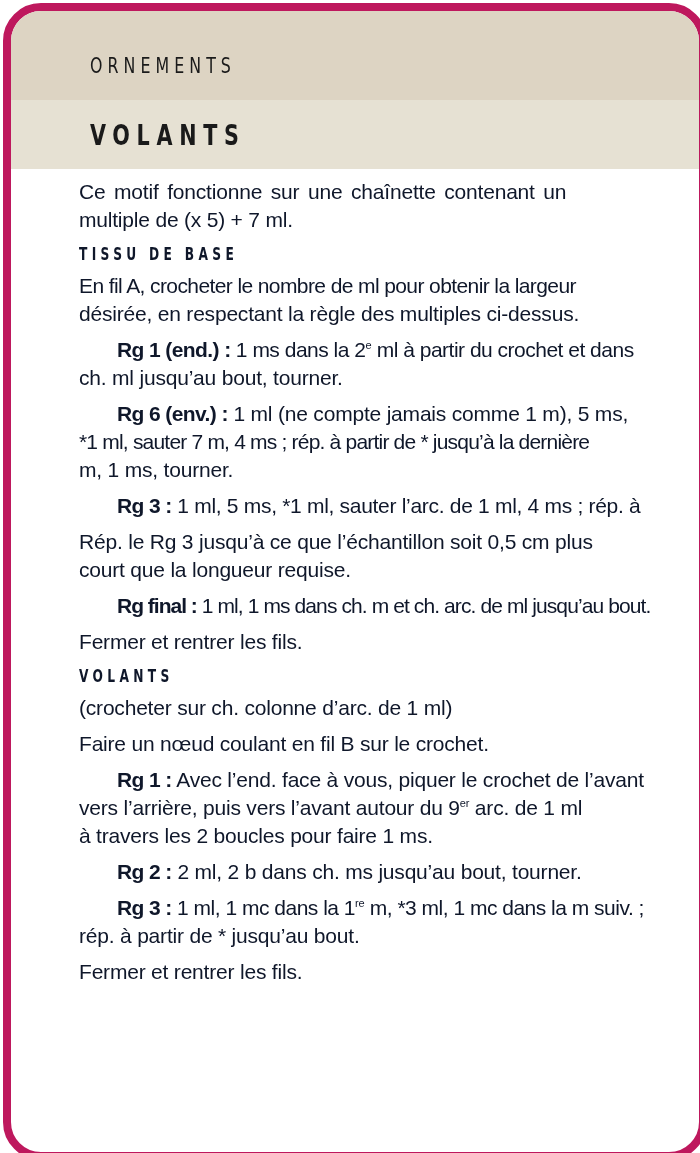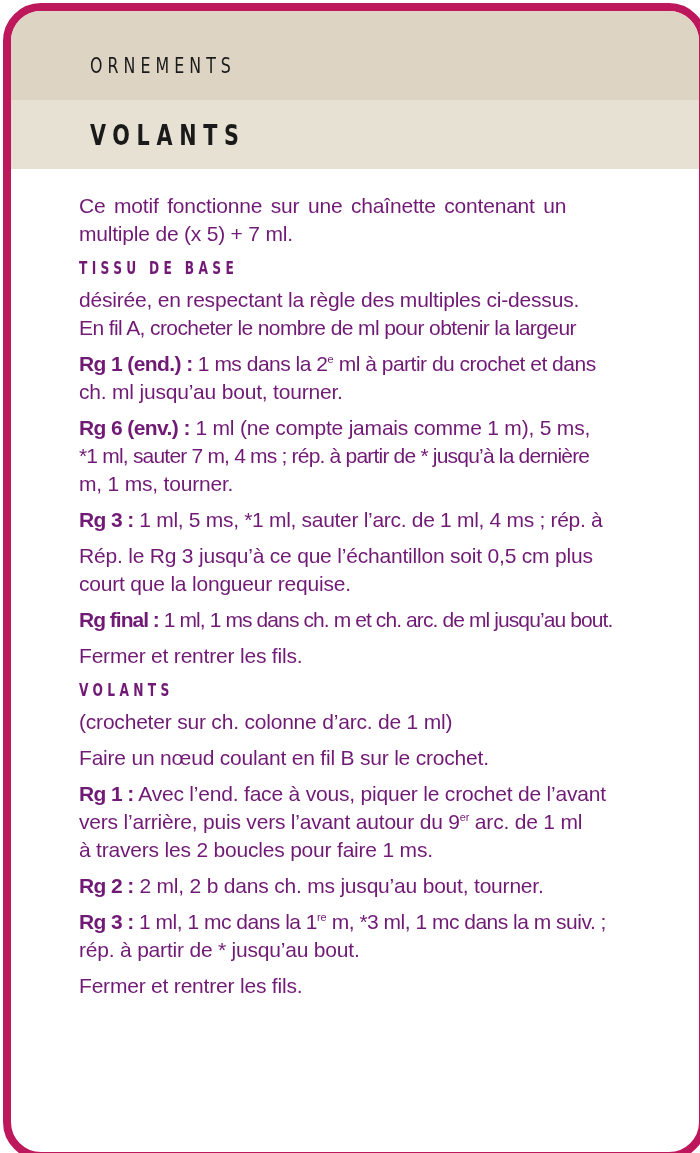--- a/index.html
+++ b/index.html
@@ -56,24 +56,24 @@
       font-size: 28px;
       letter-spacing: 9px;
       color: #1a1a1a;
       transform: scaleX(0.74);
       transform-origin: left center;
       line-height: 32px;
     }
     .content {
       position: absolute;
       left: 79px;
-      top: 192px;
+      top: 178px;
       width: 560px;
       font-family: "Liberation Sans Narrow", "Liberation Sans", sans-serif;
-      color: #701a75;
+      color: #0f172a;
       font-size: 21px;
       line-height: 28px;
     }
     .para {
       margin: 0 0 8px 0;
       letter-spacing: -0.2px;
     }
     .section-heading {
       font-family: "DejaVu Sans", sans-serif;
       font-weight: 700;
@@ -81,20 +81,21 @@
       letter-spacing: 6px;
       line-height: 24px;
       transform: scaleX(0.72);
       transform-origin: left center;
       margin: 6px 0 6px 0;
       white-space: nowrap;
     }
     .row-label {
       font-weight: 700;
       letter-spacing: -0.6px;
+      margin-left: 38px;
     }
     sup {
       font-size: 11px;
       line-height: 0;
       vertical-align: 8px;
     }
     .line { display: block; white-space: nowrap; }
   </style>
 </head>
 <body>
@@ -111,22 +112,22 @@
 <div class="content">
 
   <p class="para">
     <span class="line" style="word-spacing:3px">Ce motif fonctionne sur une chaînette contenant un</span>
     <span class="line">multiple de (x 5) + 7 ml.</span>
   </p>
 
   <div class="section-heading">TISSU DE BASE</div>
 
   <p class="para">
+    <span class="line" style="letter-spacing:-0.6px">En fil A, crocheter le nombre de ml pour obtenir la largeur</span>
     <span class="line">désirée, en respectant la règle des multiples ci-dessus.</span>
-    <span class="line" style="letter-spacing:-0.6px">En fil A, crocheter le nombre de ml pour obtenir la largeur</span>
   </p>
 
   <p class="para">
     <span class="line"><span class="row-label">Rg 1 (end.) :</span><span style="letter-spacing:-0.5px"> 1 ms dans la 2</span><sup>e</sup><span style="letter-spacing:-0.5px"> ml à partir du crochet et dans</span></span>
     <span class="line">ch. ml jusqu’au bout, tourner.</span>
   </p>
 
   <p class="para">
     <span class="line"><span class="row-label">Rg 6 (env.) :</span><span> 1 ml (ne compte jamais comme 1 m), 5 ms,</span></span>
     <span class="line" style="letter-spacing:-0.8px">*1 ml, sauter 7 m, 4 ms ; rép. à partir de * jusqu’à la dernière</span>

